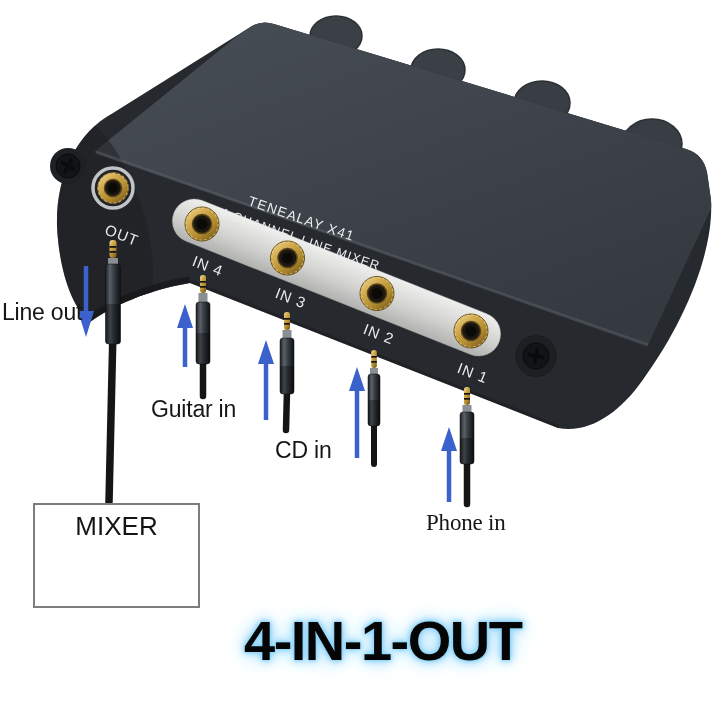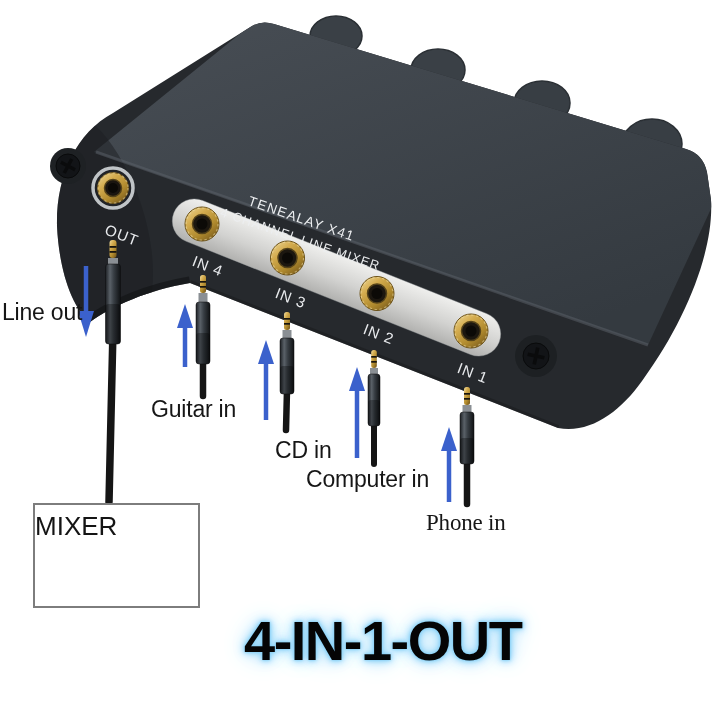--- a/index.html
+++ b/index.html
@@ -8,21 +8,21 @@
     overflow:hidden; font-family:"Liberation Sans", sans-serif;
   }
   .stage svg { position:absolute; left:0; top:0; }
   .anno {
     position:absolute; color:#161616; font-size:23px;
     letter-spacing:-0.2px; white-space:nowrap; line-height:1.15;
   }
   .mixer-box {
     position:absolute; left:33px; top:503px; width:167px; height:105px;
     border:2px solid #7d7d7d; background:#ffffff; box-sizing:border-box;
-    display:flex; flex-direction:row; justify-content:space-between;
+    display:flex; flex-direction:column; justify-content:space-between;
     padding:7px 0 6px 0; text-align:center; color:#141414;
   }
   .mixer-box span { font-size:26px; line-height:28px; }
   .headline {
     position:absolute; left:220px; top:608px; width:486px;
     font-size:56px; font-weight:700; letter-spacing:-1.5px; color:#050505;
     white-space:nowrap;
     text-shadow:
       0 0 2px #7ecdf5, 0 0 4px #8ed3f8, 0 0 7px #8ed3f8,
       0 0 12px #9fdaf9, 0 0 20px #bfe7fb, 0 0 30px #d7f1fd;
@@ -225,21 +225,20 @@
       <g>
         <polygon points="441,451 457,451 449,427" stroke="none"></polygon>
         <path d="M 449,447 L 449,502" stroke-width="4.5" fill="none"></path>
       </g>
     </g>
   </svg>
 
   <div class="anno" style="left:2px;   top:299px;text-align:right;">Line out</div>
   <div class="anno" style="left:151px; top:396px;">Guitar in</div>
   <div class="anno" style="left:247px; top:437px;margin-left:28px;">CD in</div>
-  <div class="anno" style="left:306px; top:466px;">Computer in</div>
   <div class="anno" style="left:426px; top:510px;font-family:Liberation Serif, serif;">Phone in</div>
 
   <div class="mixer-box">
     <span>MIXER</span>
   </div>
 
   <div class="headline">4-IN-1-OUT</div>
 
 </div>
 

